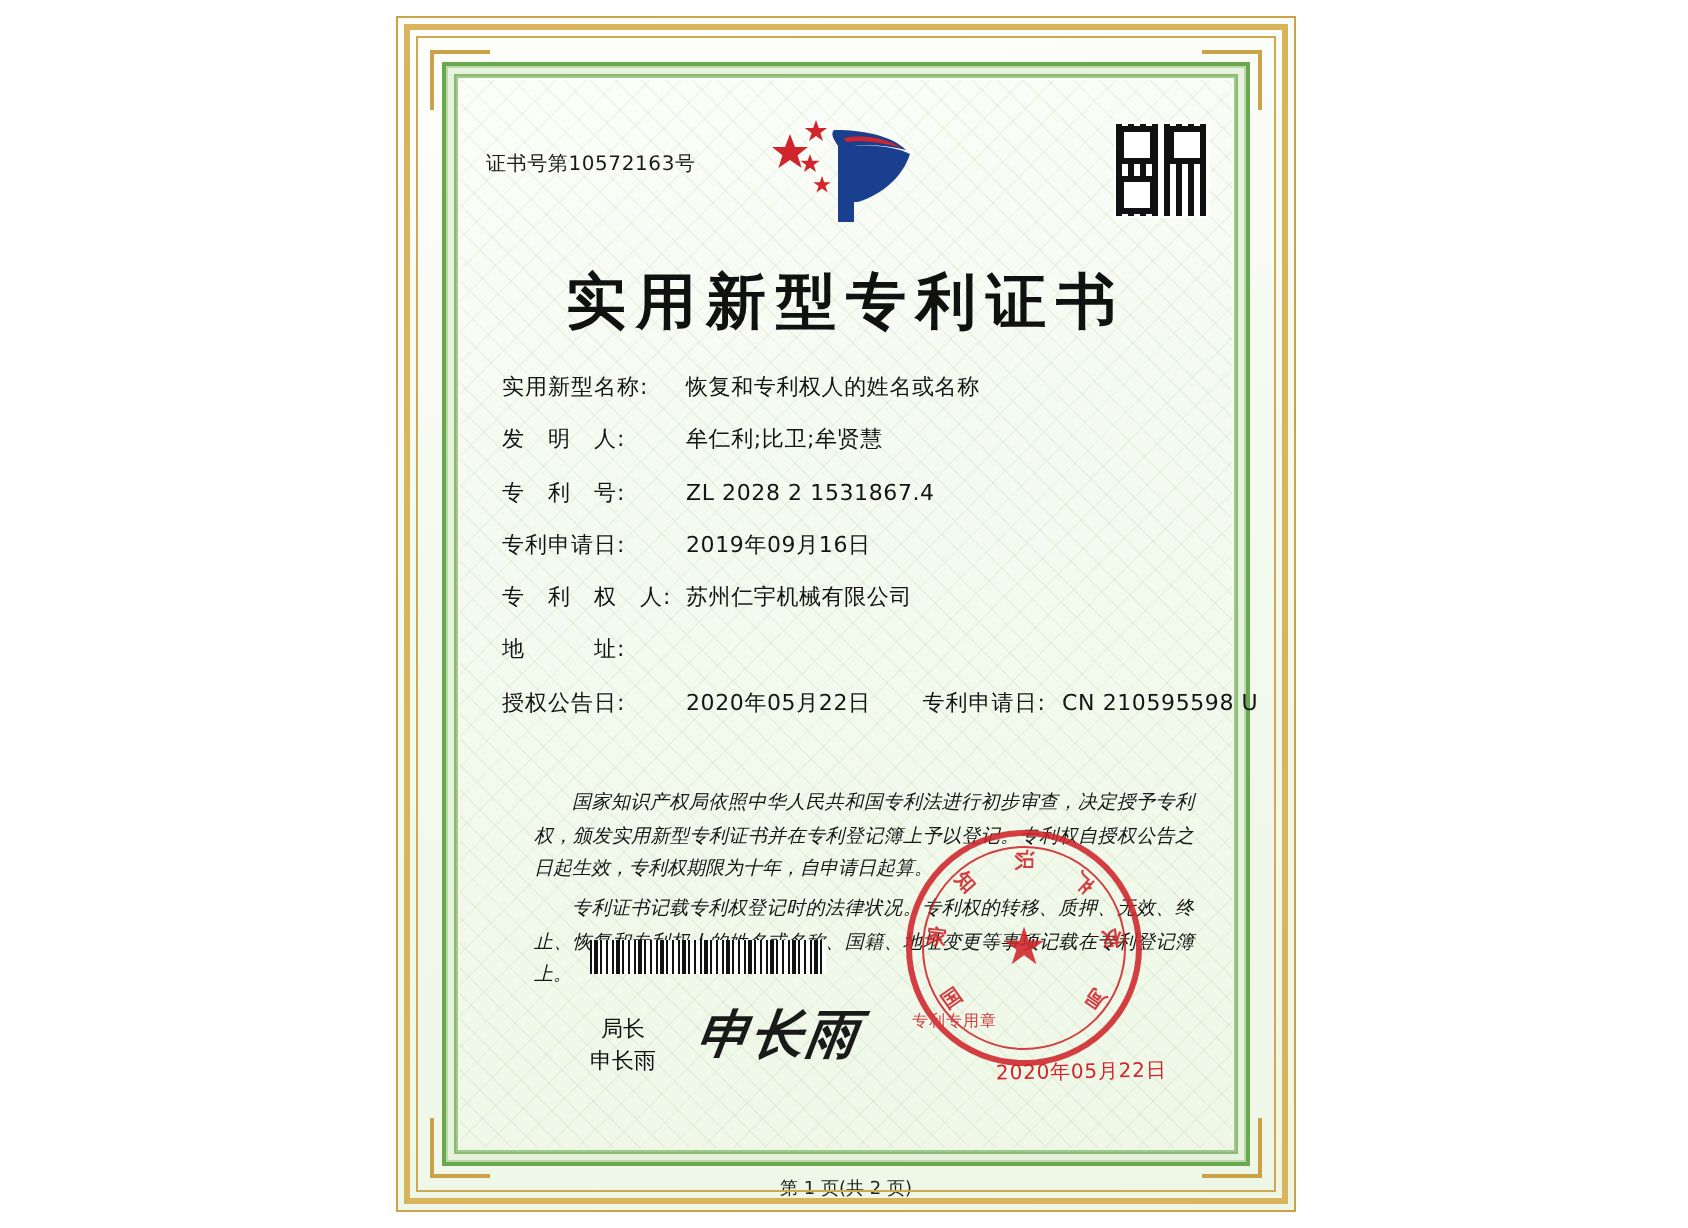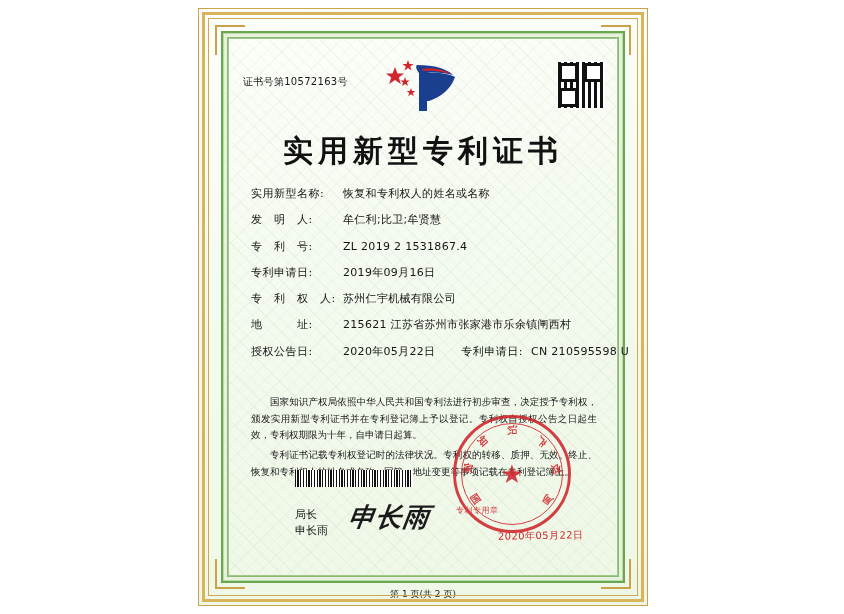--- a/index.html
+++ b/index.html
@@ -170,27 +170,28 @@
   .fvalue.inline2 { flex: 0 0 auto; }
   .flabel2 {
     flex: 0 0 auto;
     margin-left: 26px;
     margin-right: 8px;
     letter-spacing: 0.5px;
   }
 
   .paras {
     position: absolute;
-    left: 12px;
+    left: 28px;
     right: 10px;
     top: 345px;
     font-size: 9.5px;
     line-height: 1.75;
     color: #161616;
     text-align: justify;
+    font-style: italic;
   }
   .paras p { margin: 0 0 3px 0; text-indent: 19px; }
 
   .barcode {
     position: absolute;
     left: 56px;
     bottom: 78px;
     width: 118px;
     height: 17px;
     background-image: repeating-linear-gradient(to right,
@@ -198,20 +199,21 @@
       #111 5px 6px, #fff 6px 8px, #111 8px 9px, #fff 9px 11px);
   }
 
   .signature-block {
     position: absolute;
     left: 56px;
     bottom: 26px;
     font-size: 11px;
     color: #111;
     line-height: 1.45;
+    text-align: center;
   }
   .sig-hand {
     position: absolute;
     left: 110px;
     bottom: 30px;
     font-family: "DejaVu Serif", serif;
     font-size: 26px;
     font-weight: bold;
     font-style: italic;
     color: #1a1a1a;
@@ -334,36 +336,35 @@
           <div class="fvalue">恢复和专利权人的姓名或名称</div>
         </div>
 
         <div class="frow">
           <div class="flabel">发　明　人:</div>
           <div class="fvalue">牟仁利;比卫;牟贤慧</div>
         </div>
 
         <div class="frow">
           <div class="flabel">专　利　号:</div>
-          <div class="fvalue">ZL 2019 2 1531867.4</div>
+          <div class="fvalue">ZL 2028 2 1531867.4</div>
         </div>
 
         <div class="frow">
           <div class="flabel">专利申请日:</div>
           <div class="fvalue">2019年09月16日</div>
         </div>
 
         <div class="frow">
           <div class="flabel">专　利　权　人:</div>
           <div class="fvalue">苏州仁宇机械有限公司</div>
         </div>
 
         <div class="frow">
           <div class="flabel">地　　　址:</div>
-          <div class="fvalue">215621 江苏省苏州市张家港市乐余镇闸西村</div>
         </div>
 
         <div class="frow">
           <div class="flabel">授权公告日:</div>
           <div class="fvalue inline2">2020年05月22日</div>
           <div class="flabel2">专利申请日:</div>
           <div class="fvalue inline2">CN 210595598 U</div>
         </div>
 
       </div>

